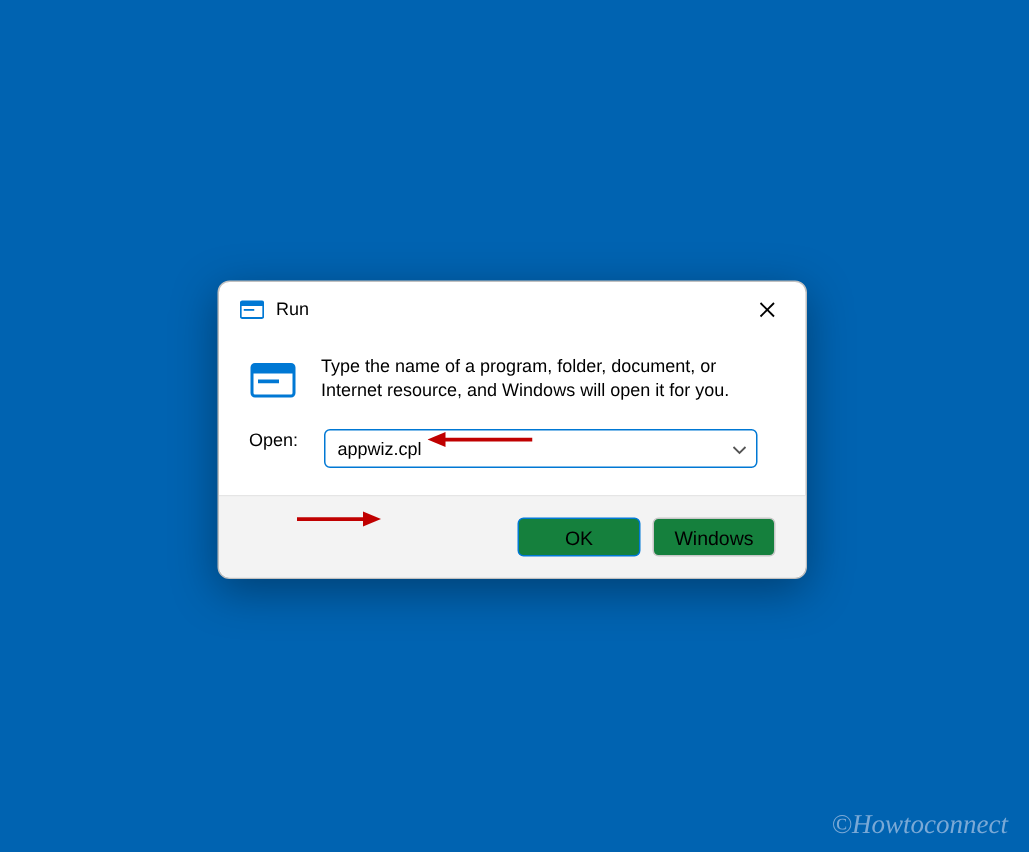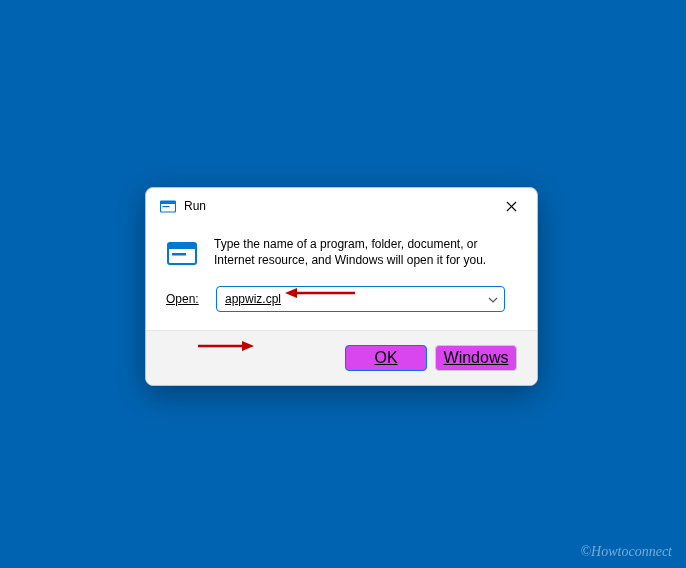--- a/index.html
+++ b/index.html
@@ -63,24 +63,23 @@
       flex-shrink: 0;
       margin-top: 2px;
     }
     .desc {
       font-size: 12px;
       color: #000;
       line-height: 1.35;
     }
     .open-row {
       display: flex;
-      align-items: center;
+      align-items: flex-start;
       gap: 10px;
       position: relative;
-      text-decoration: underline;
     }
     .open-label {
       font-size: 12px;
       width: 40px;
     }
     .combo {
       flex: 1;
       height: 26px;
       border: 1px solid #0078d4;
       border-radius: 4px;
@@ -113,39 +112,38 @@
       padding: 14px 20px;
       display: flex;
       justify-content: flex-end;
       gap: 8px;
       position: relative;
     }
     .btn {
       min-width: 82px;
       height: 26px;
       border: 1px solid #c8c8c8;
-      background: #d946ef;
+      background: #15803d;
       border-radius: 4px;
-      font-size: 16px;
+      font-size: 13px;
       font-family: inherit;
       cursor: pointer;
       display: inline-flex;
       align-items: center;
       justify-content: center;
-      text-decoration: underline;
     }
     .btn.primary {
       border: 1px solid #0078d4;
     }
     .watermark {
       position: absolute;
       right: 14px;
       bottom: 8px;
       color: #7aa9d6;
-      font-size: 14px;
+      font-size: 18px;
       font-style: italic;
       font-family: Georgia, serif;
     }
     .annot-arrow {
       position: absolute;
       pointer-events: none;
     }
     .arrow1 {
       left: 285px;
       top: 287px;

